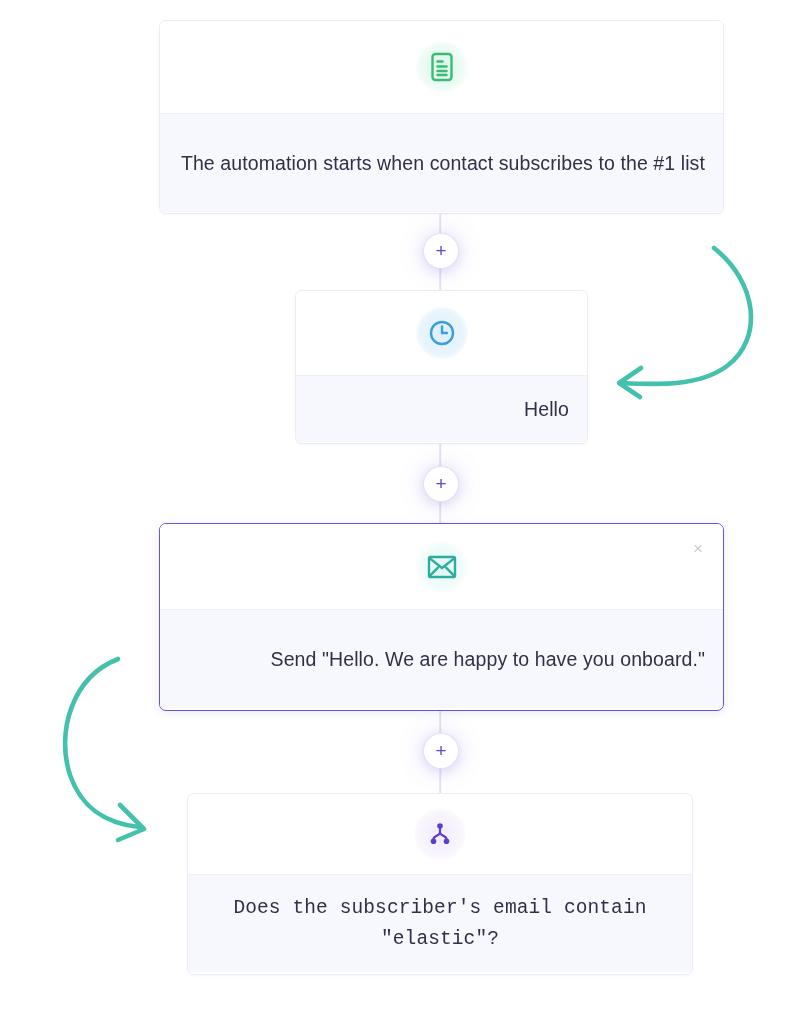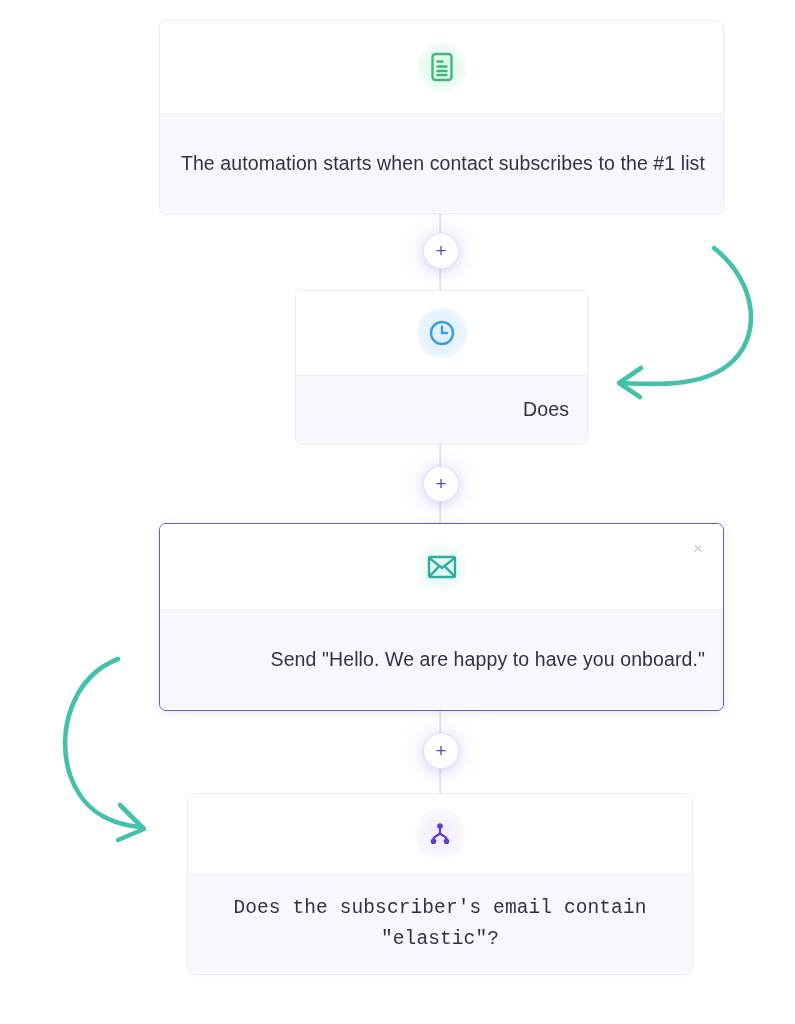--- a/index.html
+++ b/index.html
@@ -191,21 +191,21 @@
   <div class="card" id="card-wait">
     <div class="card-head">
       <div class="icon-wrap blue">
         <svg width="30" height="30" viewBox="0 0 30 30" fill="none" stroke="#3b9edb" stroke-width="2.4" stroke-linecap="round" stroke-linejoin="round">
           <circle cx="15" cy="15" r="11"></circle>
           <polyline points="15,8.5 15,15 20,15"></polyline>
         </svg>
       </div>
     </div>
     <div class="card-body">
-      <div class="card-label">Does</div>
+      <div class="card-label">Hello</div>
     </div>
   </div>
 
   <div class="plus-btn" style="top:484px;">
     <span class="glyph">+</span>
   </div>
 
   <div class="card selected" id="card-email">
     <div class="card-head">
       <div class="icon-wrap teal">

